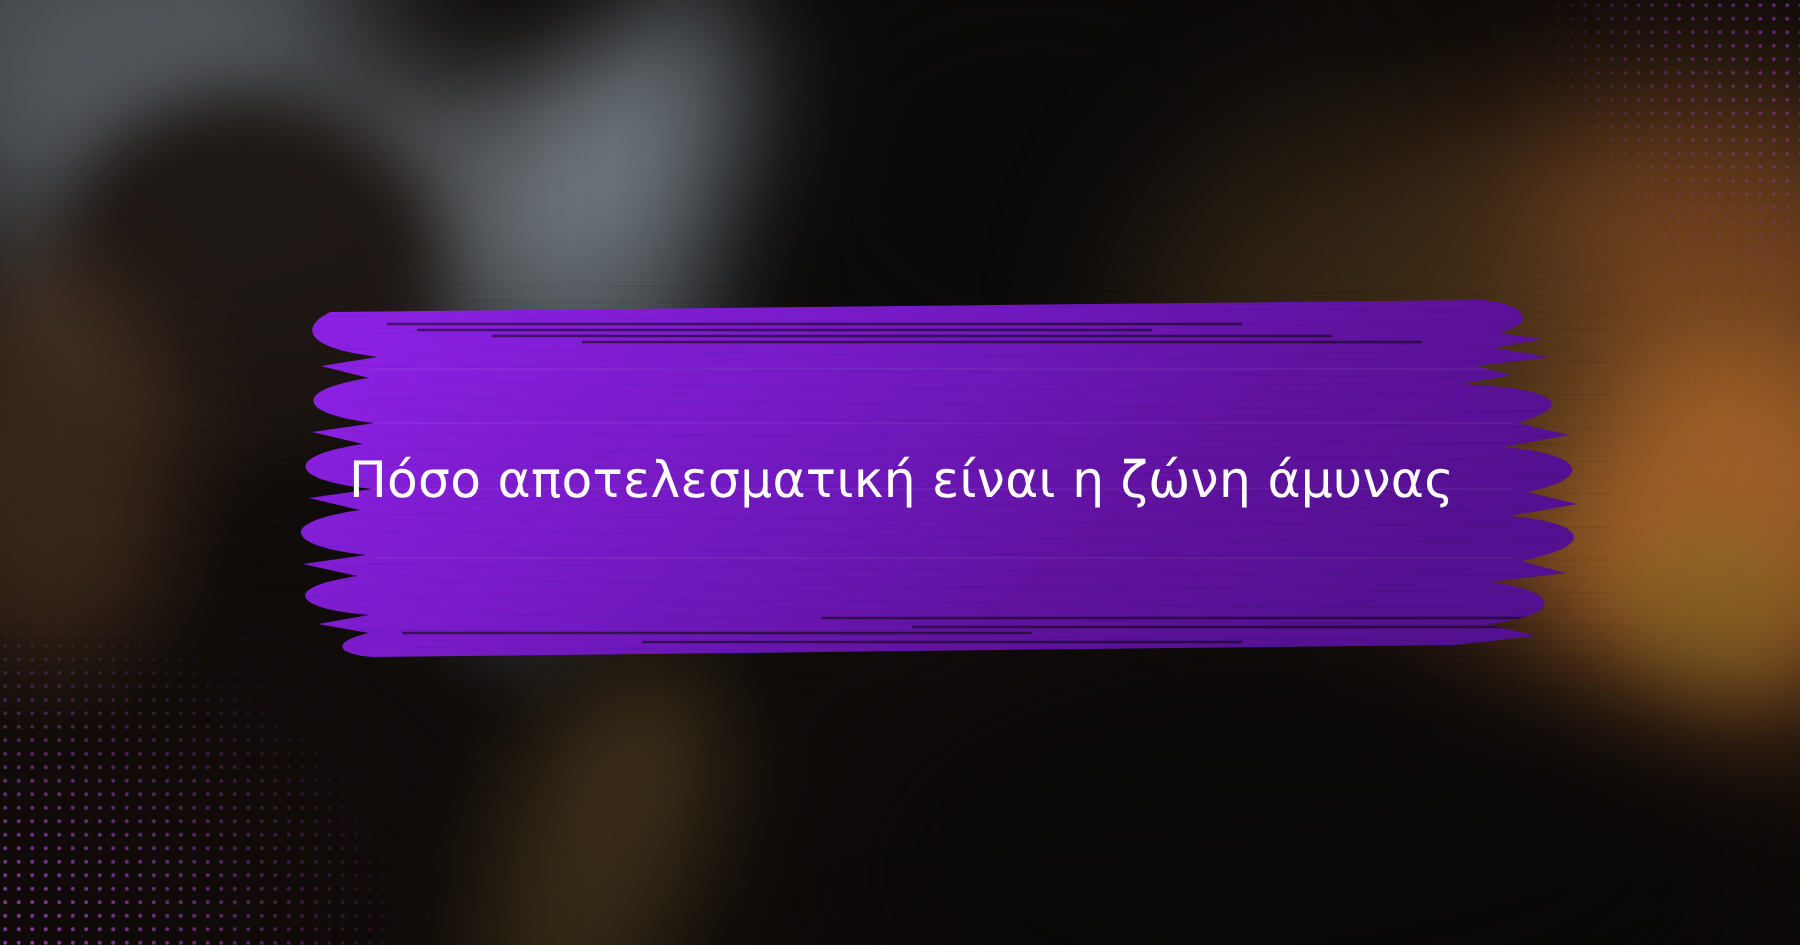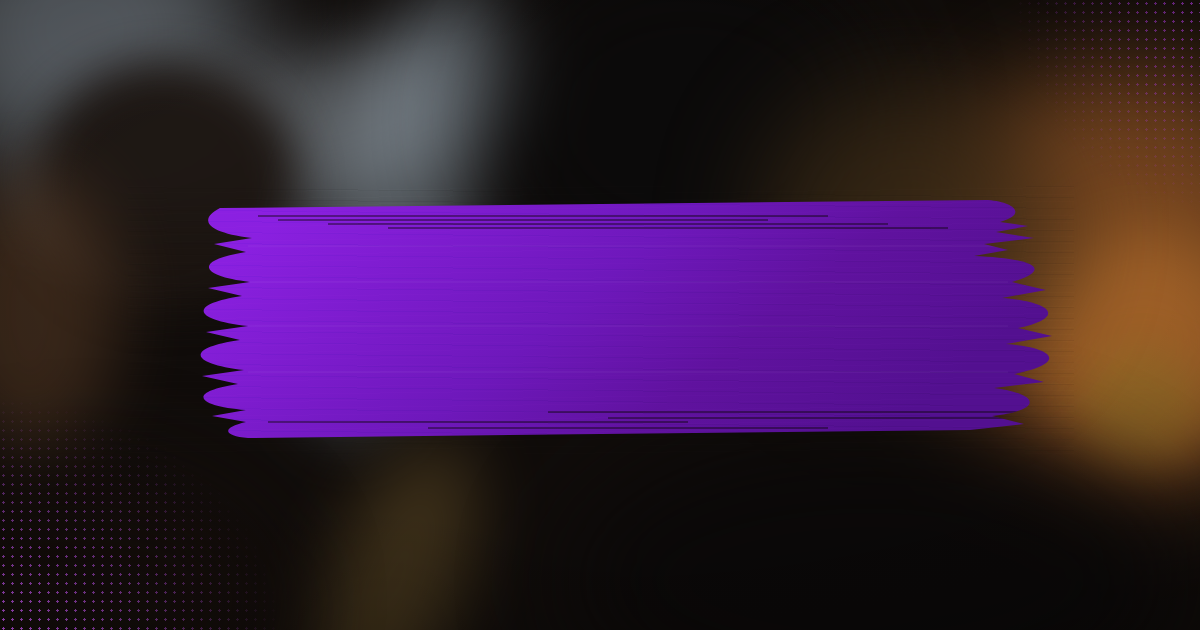--- a/index.html
+++ b/index.html
@@ -146,15 +146,16 @@
         <g stroke="#ffffff" stroke-width="1" opacity="0.06">
           <path d="M120 60 H880 M120 96 H880 M120 140 H880 M120 186 H880"></path>
         </g>
       </g>
     </svg>
 
     <div class="brush-streaks"></div>
   </div>
 
   <div class="headline">
+    <span class="ln">Πόσο αποτελεσματική είναι η ζώνη άμυνας</span>
   </div>
 
 </div>
 
 </body></html>

